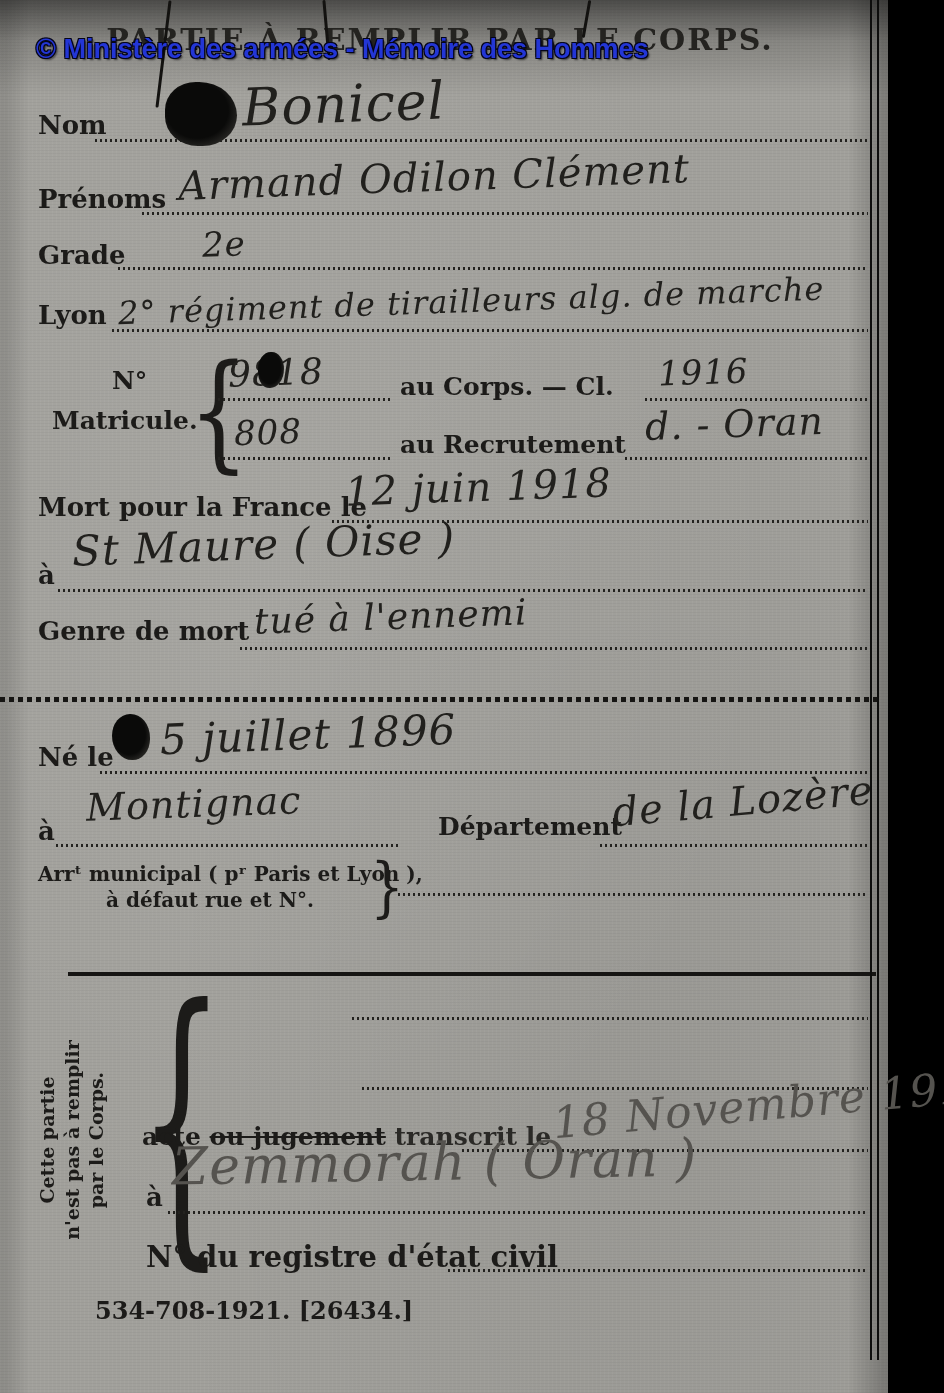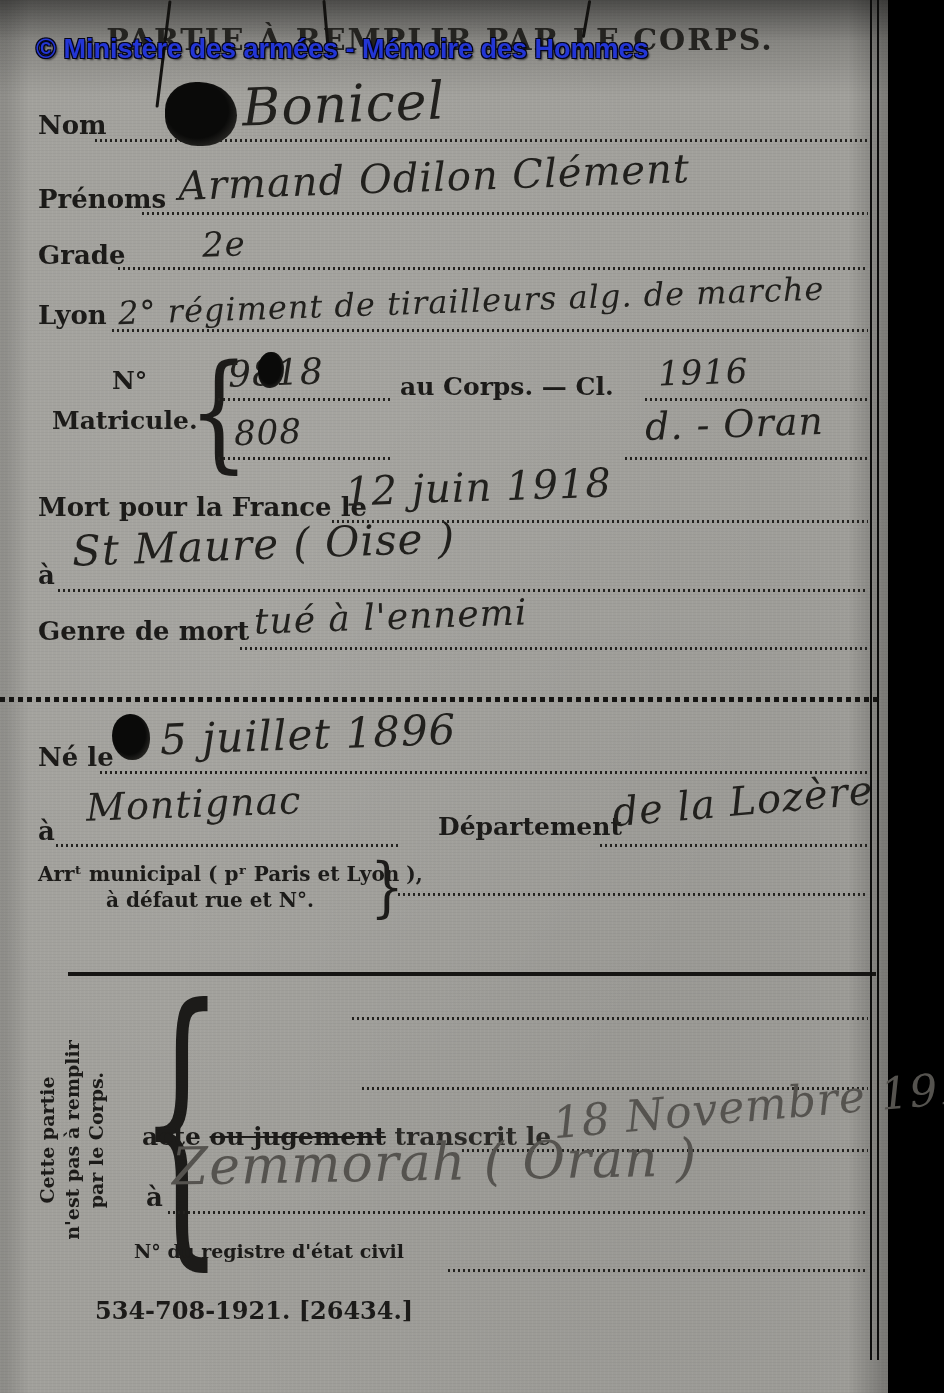--- a/index.html
+++ b/index.html
@@ -92,20 +92,21 @@
 
     <div class="leader" style="left:218px;top:398px;width:172px;"></div>
     <div class="hw" style="left:228px;top:352px;font-size:36px;">9818</div>
     <div class="blot" style="left:258px;top:352px;width:26px;height:36px;border-radius:50% 48% 55% 45%;"></div>
     <div class="label" style="left:400px;top:372px;font-size:25px;">au Corps. — Cl.</div>
     <div class="leader" style="left:645px;top:398px;width:223px;"></div>
     <div class="hw" style="left:658px;top:352px;font-size:34px;">1916</div>
 
     <div class="leader" style="left:218px;top:457px;width:172px;"></div>
     <div class="hw" style="left:234px;top:412px;font-size:34px;">808</div>
+    <div class="label" style="left:400px;top:430px;font-size:25px;">au Recrutement</div>
     <div class="leader" style="left:625px;top:457px;width:243px;"></div>
     <div class="hw" style="left:645px;top:402px;font-size:38px;">d. - Oran</div>
 
     <div class="label" style="left:38px;top:492px;">Mort pour la France le</div>
     <div class="leader" style="left:332px;top:520px;width:536px;"></div>
     <div class="hw" style="left:345px;top:464px;font-size:40px;">12 juin 1918</div>
 
     <div class="label" style="left:38px;top:560px;">à</div>
     <div class="leader" style="left:58px;top:589px;width:810px;"></div>
     <div class="hw" style="left:72px;top:520px;font-size:42px;">St Maure ( Oise )</div>
@@ -149,21 +150,21 @@
     <div class="label" style="left:142px;top:1122px;font-size:25px;">
       <span>acte </span><span class="struck">ou jugement</span><span class="lighter"> transcrit le</span>
     </div>
     <div class="leader" style="left:462px;top:1149px;width:406px;"></div>
     <div class="hw hw-grey" style="left:552px;top:1078px;font-size:44px;transform:rotate(-5deg);">18 Novembre 1918</div>
 
     <div class="label" style="left:146px;top:1182px;">à</div>
     <div class="leader" style="left:168px;top:1211px;width:700px;"></div>
     <div class="hw hw-grey" style="left:172px;top:1132px;font-size:52px;transform:rotate(-1deg);">Zemmorah ( Oran )</div>
 
-    <div class="label" style="left:134px;top:1240px;font-size:19px;">N° du registre d'état civil</div>
+    <div class="label" style="left:146px;top:1240px;font-size:29px;">N° du registre d'état civil</div>
     <div class="leader" style="left:448px;top:1269px;width:420px;"></div>
 
     <div class="label" style="left:95px;top:1296px;font-size:24px;">534-708-1921. [26434.]</div>
 
     <div class="edge-line" style="left:870px;"></div>
     <div class="edge-line" style="left:877px;"></div>
   </div>
 
   <div class="watermark">© Ministère des armées - Mémoire des Hommes</div>
 </div>

